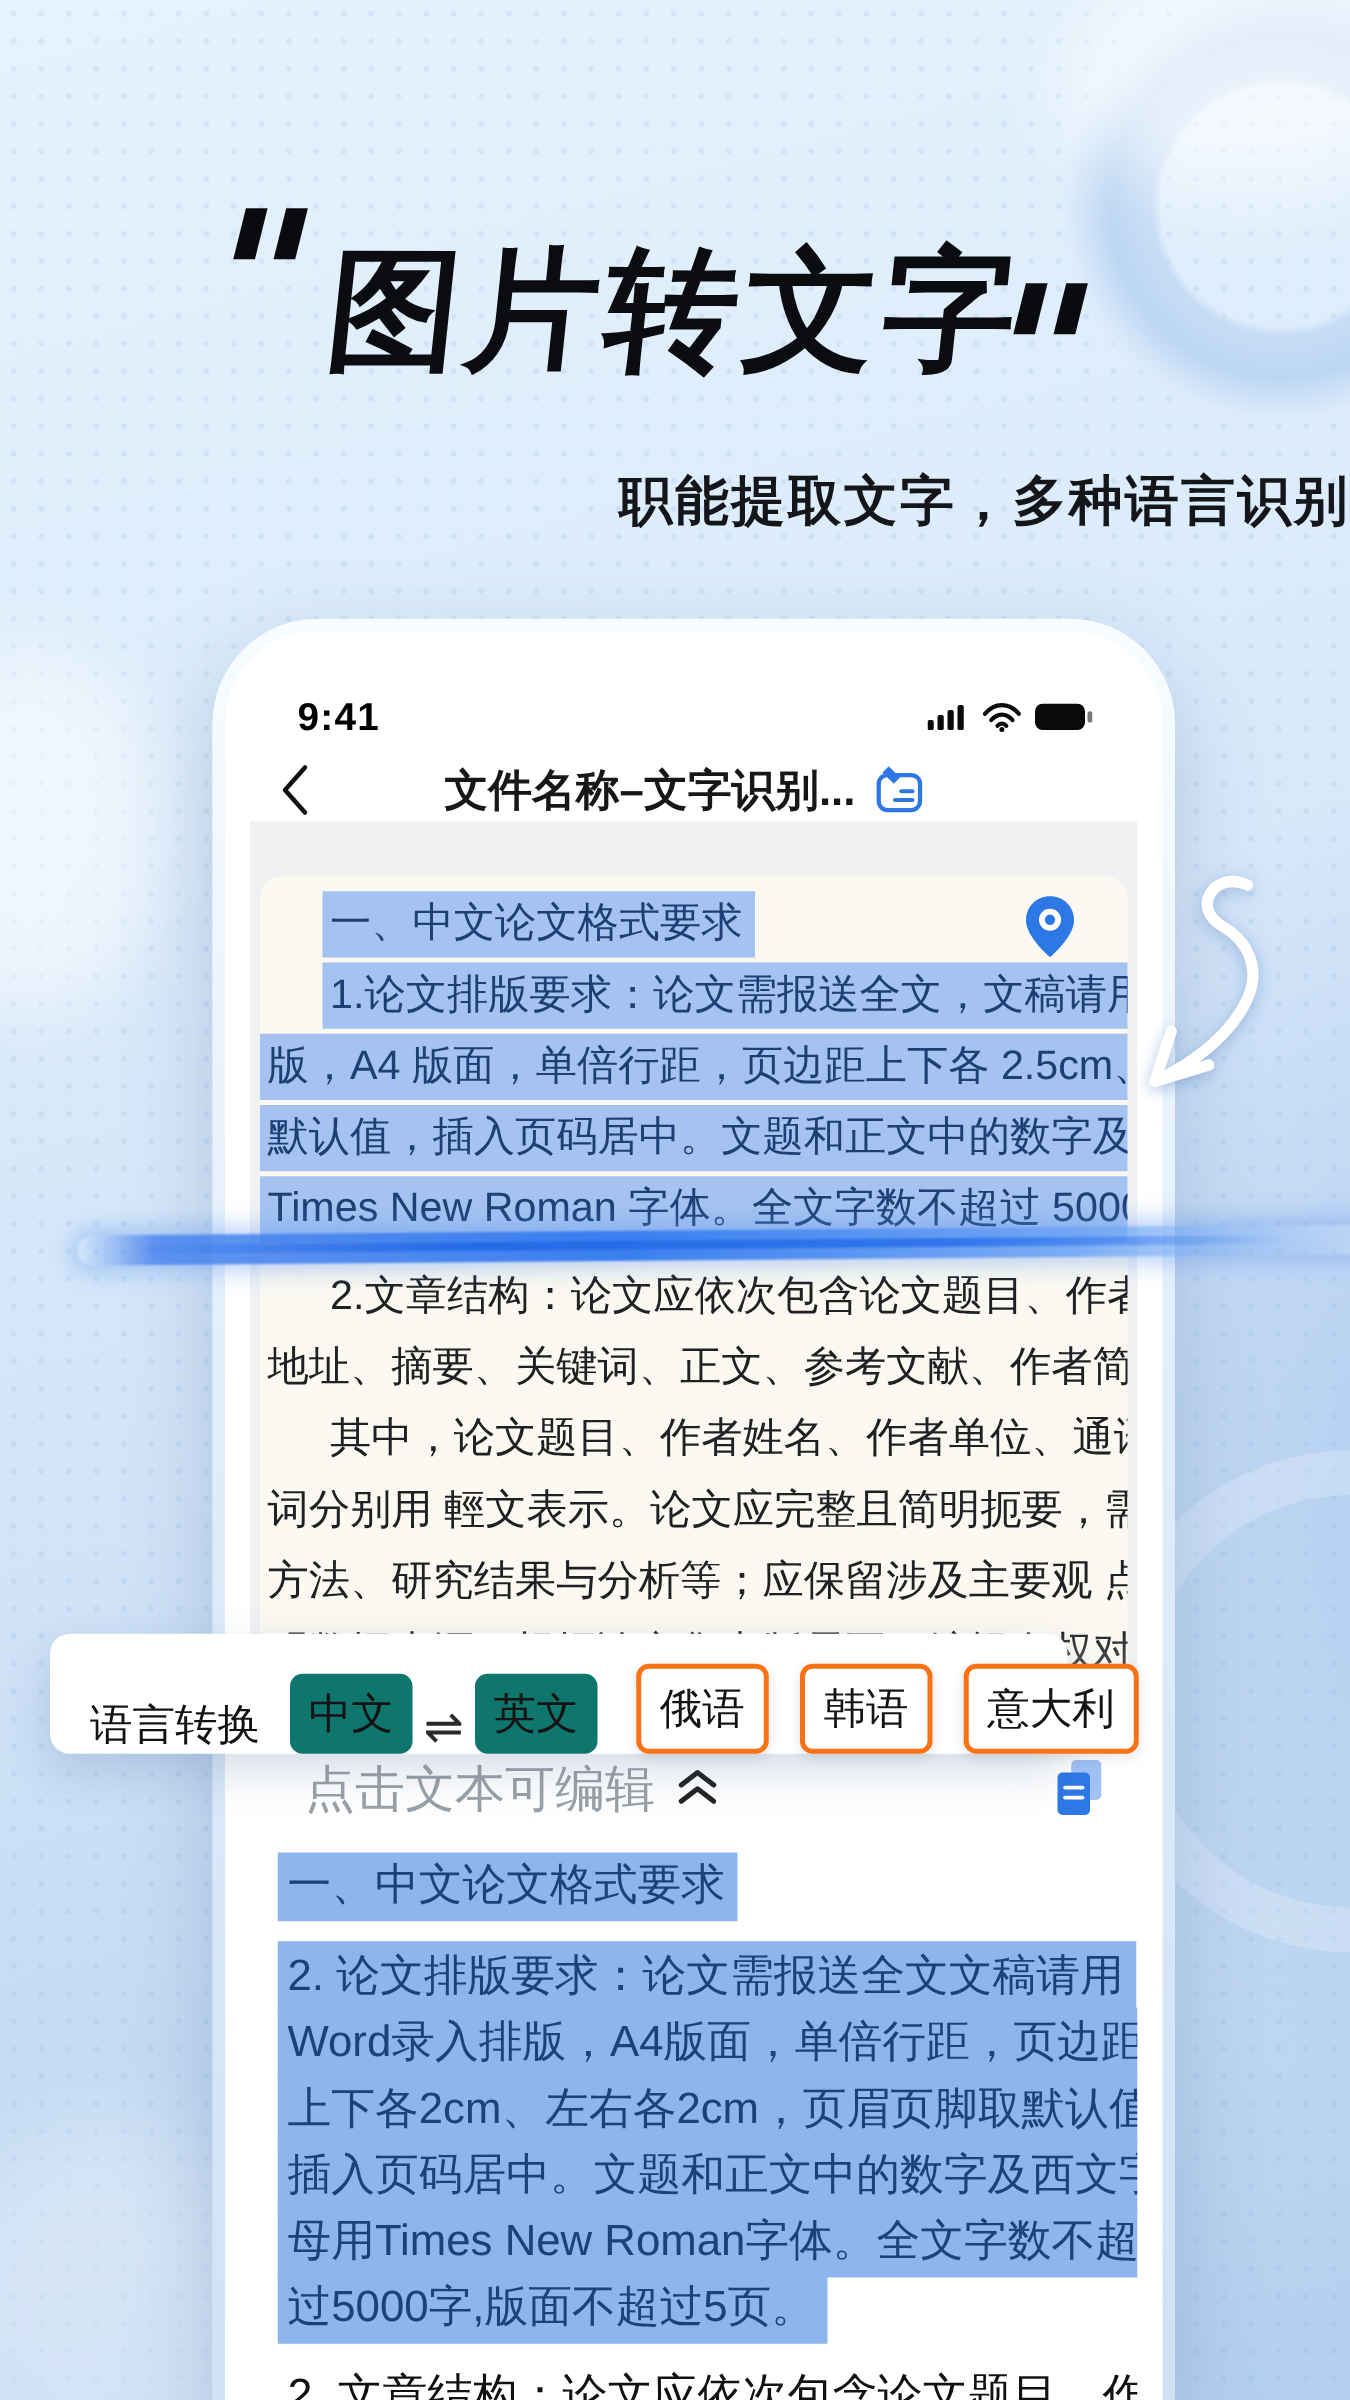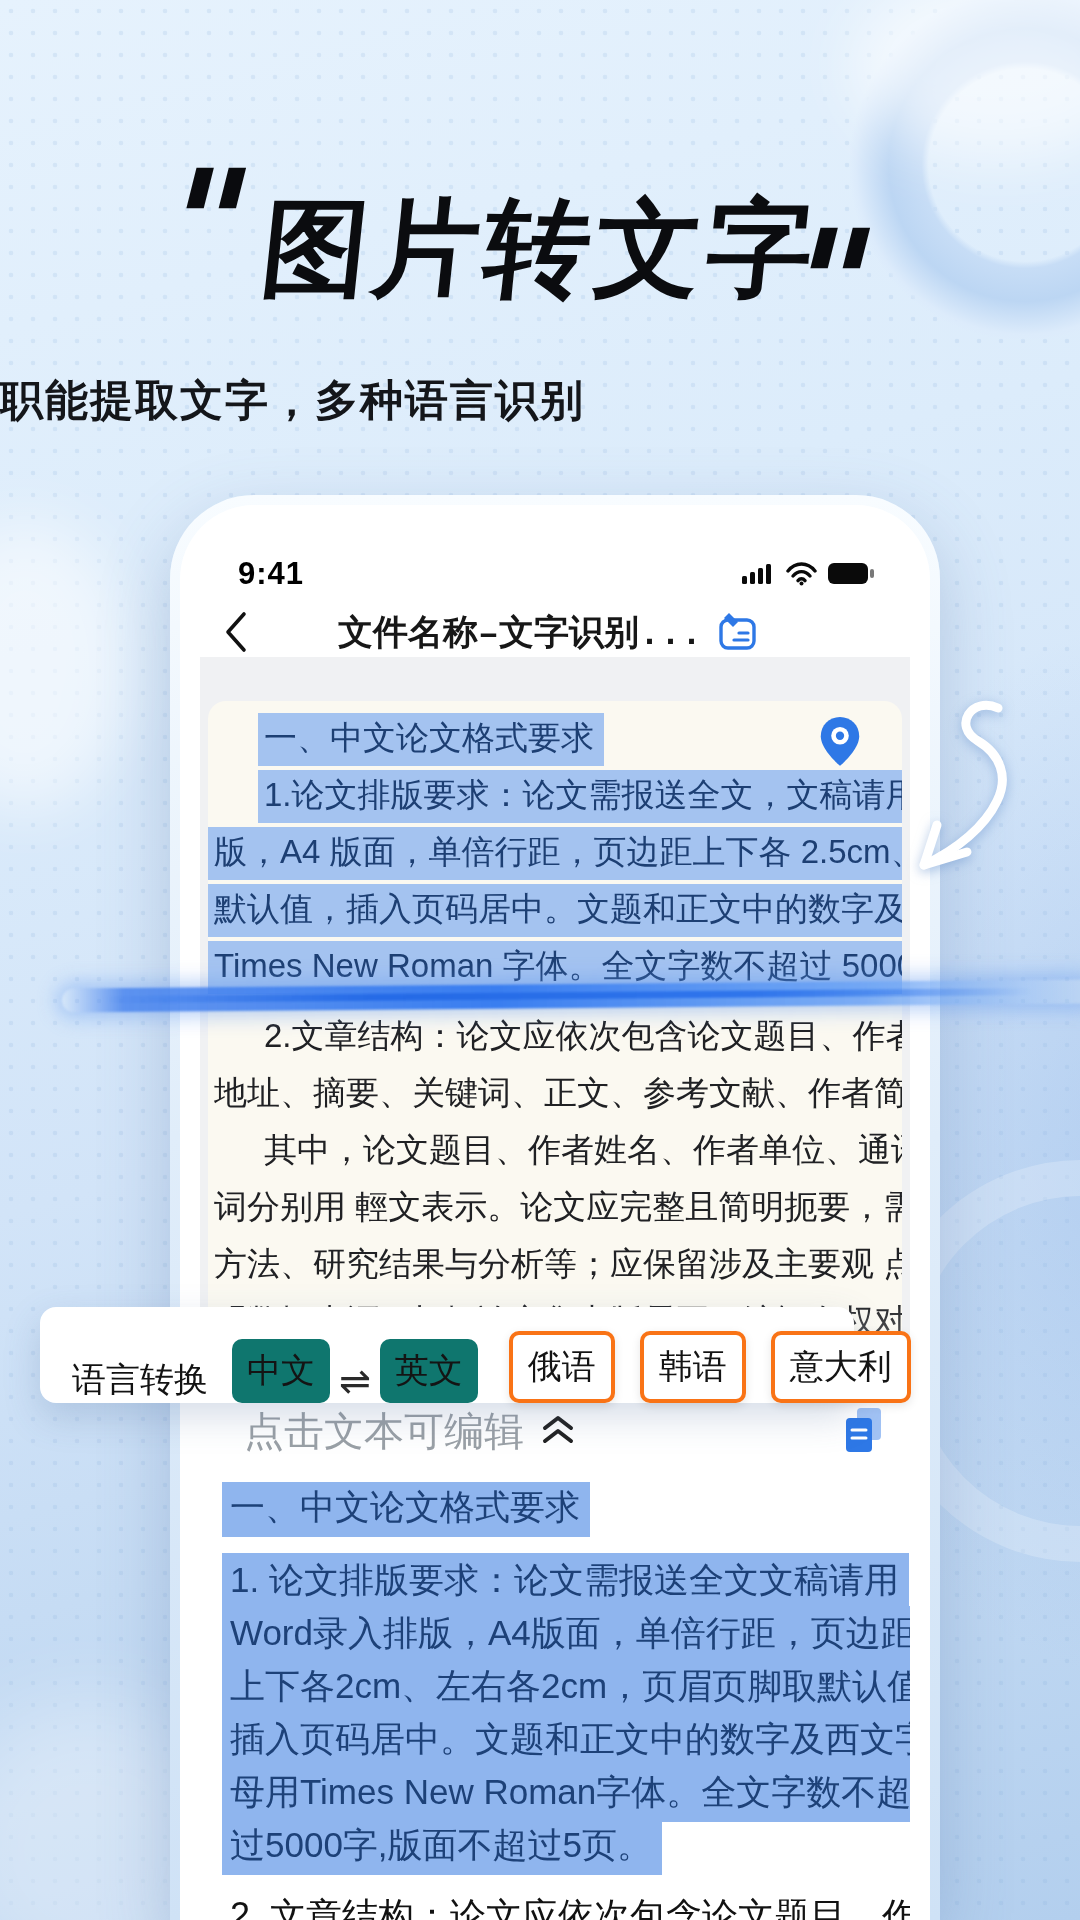--- a/index.html
+++ b/index.html
@@ -26,41 +26,41 @@
      background:rgba(255,255,255,.35); border-radius:50%; filter:blur(40px); }
 
   
   .hero-quote { position:absolute; font-family:"DejaVu Sans",sans-serif; font-weight:900;
      font-size:150px; color:#0a0b0e; transform:skewX(-14deg); line-height:1; z-index:5; }
   .hero-quote.open { left:168px; top:150px; }
   .hero-quote.close { left:792px; top:210px; }
   .hero-title { position:absolute; left:0; right:0; top:178px; text-align:center; z-index:5;
      font-size:106px; font-weight:900; color:#0b0c0f; letter-spacing:5px;
      transform:skewX(-6deg); }
-  .hero-sub { position:absolute; left:0; right:0; top:372px; text-align:left; z-index:5;
+  .hero-sub { position:absolute; left:0; right:0; top:372px; text-align:right; z-index:5;
      font-size:43px; font-weight:600; color:#14161a; letter-spacing:2px; }
 
   
   .phone { position:absolute; left:170px; top:495px; width:770px; height:1425px; z-index:10;
      border-radius:84px 84px 0 0;
      background:linear-gradient(180deg,#f8fcff 0%,#e0edfa 45%,#cfe2f6 100%);
      box-shadow:0 26px 70px rgba(85,115,165,.30); }
   .bezel { position:absolute; left:10px; right:10px; top:10px; bottom:0;
      border-radius:74px 74px 0 0; background:#ffffff;padding-left:42px; }
   .screen { position:absolute; left:20px; right:20px; top:24px; bottom:0; background:#ffffff; overflow:hidden; }
 
   .status-row { position:absolute; top:26px; left:38px; right:36px; height:38px;
      display:flex; justify-content:space-between; align-items:center; }
   .time { font-size:31px; font-weight:bold; color:#000; letter-spacing:1px; }
   .sicons { display:flex; align-items:center; gap:11px; color:#0a0a0a; }
 
   .header-row { position:absolute; top:74px; left:0; right:0; height:58px;
      display:flex; align-items:center; justify-content:center; }
   .back-btn { position:absolute; left:22px; top:6px; width:30px; height:46px; color:#111; }
-  .header-center { display:flex; align-items:center; gap:14px; transform:translateX(-6px);font-family:Liberation Mono, monospace; }
+  .header-center { display:flex; align-items:center; gap:14px; transform:translateX(-6px); }
   .header-title { font-size:35px; font-weight:700; color:#171717; }
   .edit-btn { width:44px; height:44px; color:var(--accent,#2e78e6); }
 
   .doc-area { position:absolute; top:128px; left:0; right:0; bottom:0; background:#f0f1f3; }
   .doc { position:absolute; top:44px; left:8px; right:8px; bottom:0; background:#fbf9f1;
      border-radius:18px 18px 0 0; overflow:hidden; white-space:nowrap; }
   .doc-lines { padding-top:10px; }
   .doc-line { height:57px; display:flex; align-items:center; font-size:33px; color:#202124; }
   .doc-line.indent { padding-left:50px; }
   .doc-line.gap { margin-top:13px; }
@@ -224,21 +224,21 @@
               <rect x="6" y="12" width="26" height="34" rx="4" fill="currentColor"></rect>
               <line x1="12" y1="24" x2="26" y2="24" stroke="#ffffff" stroke-width="3" stroke-linecap="round"></line>
               <line x1="12" y1="32" x2="26" y2="32" stroke="#ffffff" stroke-width="3" stroke-linecap="round"></line>
             </svg>
           </div>
           <div class="results">
               <div class="res-line gap-after">
                 <span class="hl">一、中文论文格式要求</span>
               </div>
               <div class="res-line">
-                <span class="hl">1. 论文排版要求：论文需报送全文文稿请用</span>
+                <span class="hl">2. 论文排版要求：论文需报送全文文稿请用</span>
               </div>
               <div class="res-line">
                 <span class="hl">Word录入排版，A4版面，单倍行距，页边距</span>
               </div>
               <div class="res-line">
                 <span class="hl">上下各2cm、左右各2cm，页眉页脚取默认值，</span>
               </div>
               <div class="res-line">
                 <span class="hl">插入页码居中。文题和正文中的数字及西文字</span>
               </div>

